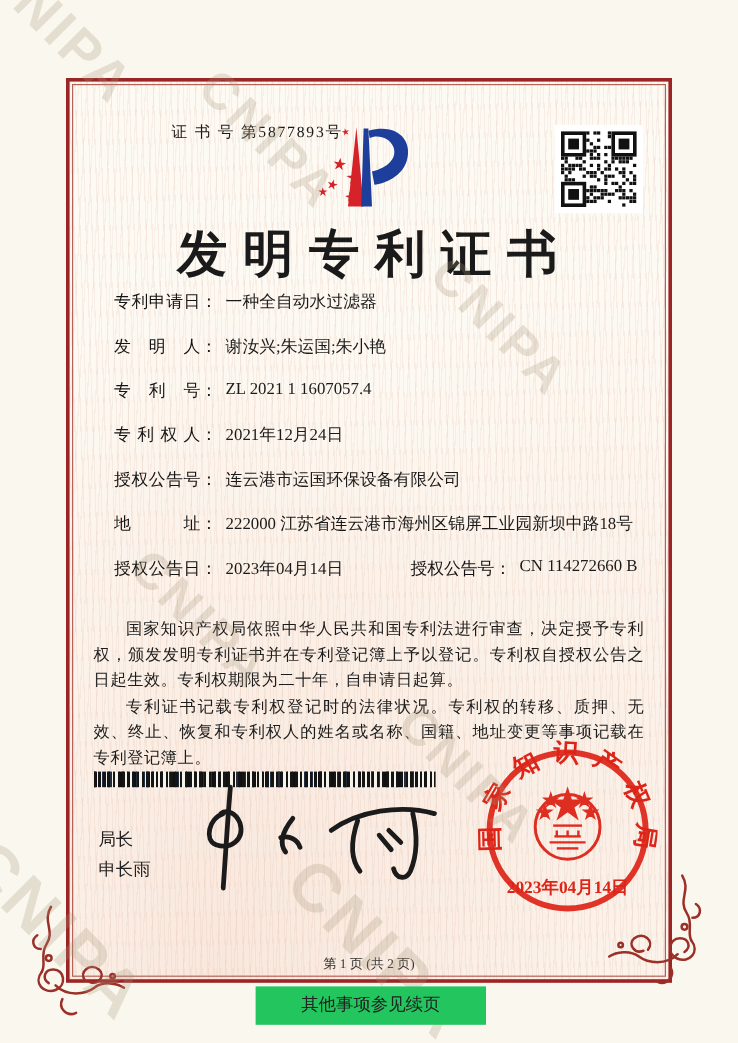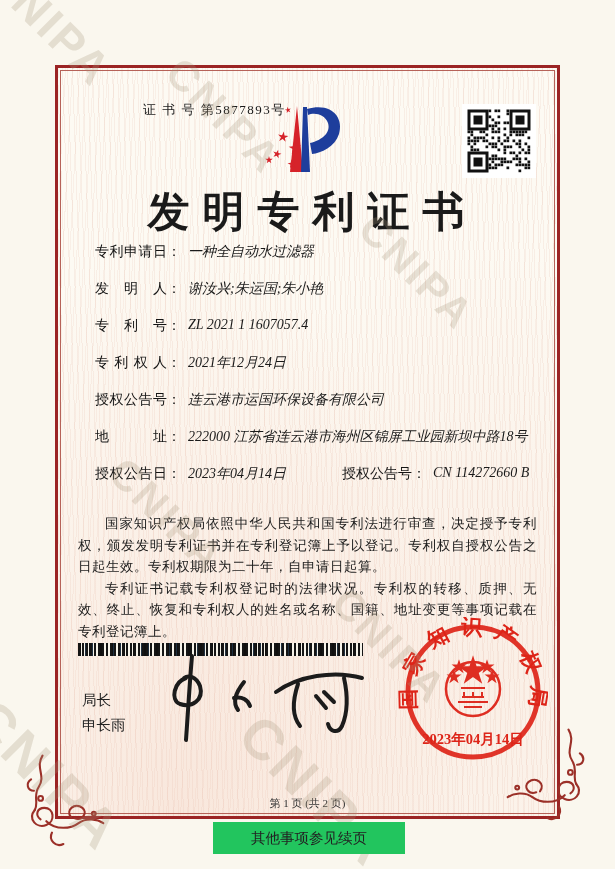--- a/index.html
+++ b/index.html
@@ -33,21 +33,21 @@
   .logo{position:absolute;left:192px;top:28px;width:122px;height:82px;}
   .qr{position:absolute;left:404px;top:36px;width:74px;height:74px;}
 
   .title{position:absolute;left:0;top:116px;width:100%;text-align:center;
          font-size:42px;font-weight:700;letter-spacing:13px;padding-left:10px;box-sizing:border-box;}
 
   .fields{position:absolute;left:37px;top:175px;right:24px;font-size:14px;}
   .field-row{height:37px;display:flex;align-items:flex-start;white-space:nowrap;}
   .flabel{display:inline-block;width:72px;text-align:justify;text-align-last:justify;color:#141414;}
   .fcolon{margin:0 2px 0 0;}
-  .fvalue{margin-left:5px;font-style:italic;}
+  .fvalue{margin-left:5px;}
   .grant-right{margin-left:56px;display:flex;}
   .grant-right .flabel{width:70px;}
 
   .paras{position:absolute;left:20px;right:20px;top:445px;font-size:13.5px;line-height:21.5px;
          text-align:justify;letter-spacing:0.5px;color:#1c1c1c;}
   .paras p{margin:0;text-indent:2em;}
 
   .barcode{position:absolute;left:20px;top:575px;width:285px;height:13px;
            background:
              repeating-linear-gradient(90deg,#151515 0 2px,transparent 2px 4px),

